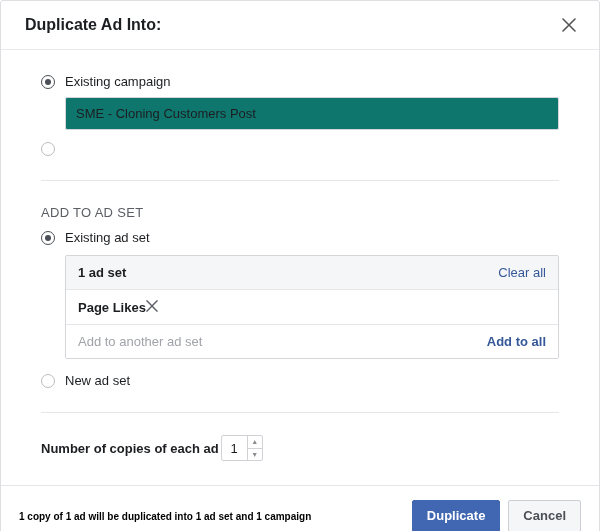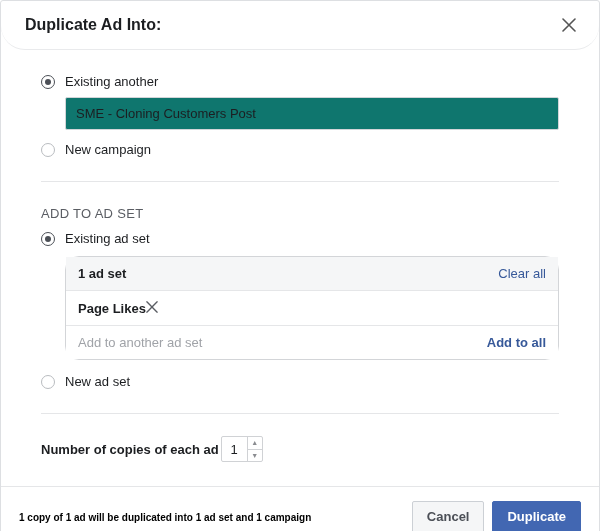--- a/index.html
+++ b/index.html
@@ -15,21 +15,20 @@
     border-radius: 3px;
     overflow: hidden;
     background: #fff;
   }
   .dialog-header {
     display: flex;
     align-items: center;
     justify-content: space-between;
     padding: 14px 20px 14px 24px;
     border-bottom: 1px solid #e9eaec;
-    border-radius: 24px;
   }
   .dialog-header h2 {
     font-size: 16px;
     font-weight: 700;
     color: #1c1e21;
   }
   .close-btn {
     width: 20px;
     height: 20px;
     display: flex;
@@ -94,21 +93,21 @@
     border: 1px solid #d3d5d8;
     border-radius: 2px;
     padding: 8px 10px;
     font-size: 13px;
     color: #1c1e21;
     background: #0f766e;
   }
   .adset-block {
     margin: 4px 0 8px 24px;
     border: 1px solid #d3d5d8;
-    border-radius: 14px;
+    border-radius: 2px;
   }
   .adset-header {
     display: flex;
     align-items: center;
     justify-content: space-between;
     padding: 9px 12px;
     background: #f5f6f7;
     border-bottom: 1px solid #e5e6e8;
   }
   .adset-header .count {
@@ -244,26 +243,25 @@
           <path d="M1 1 L13 13 M13 1 L1 13" stroke="#555" stroke-width="1.6" stroke-linecap="round"></path>
         </svg>
     </div>
   </div>
 
   <div class="dialog-body">
 
     <div class="section">
       <div class="radio-row">
         <span class="radio selected"></span>
-        <span class="radio-label">Existing another</span>
+        <span class="radio-label">Existing campaign</span>
       </div>
       <div class="input-box">SME - Cloning Customers Post</div>
       <div class="radio-row">
         <span class="radio"></span>
-        <span class="radio-label">New campaign</span>
       </div>
     </div>
 
     <hr class="divider">
 
     <div class="section">
       <div class="section-label">ADD TO AD SET</div>
 
       <div class="radio-row">
         <span class="radio selected"></span>
@@ -306,18 +304,18 @@
           <div>▼</div>
         </div>
       </div>
     </div>
 
   </div>
 
   <div class="dialog-footer">
     <span class="footer-note">1 copy of 1 ad will be duplicated into 1 ad set and 1 campaign</span>
     <div class="footer-actions">
+      <button class="btn btn-primary">Duplicate</button>
       <button class="btn btn-secondary">Cancel</button>
-      <button class="btn btn-primary">Duplicate</button>
     </div>
   </div>
 
 </div>
 
 </body></html>

